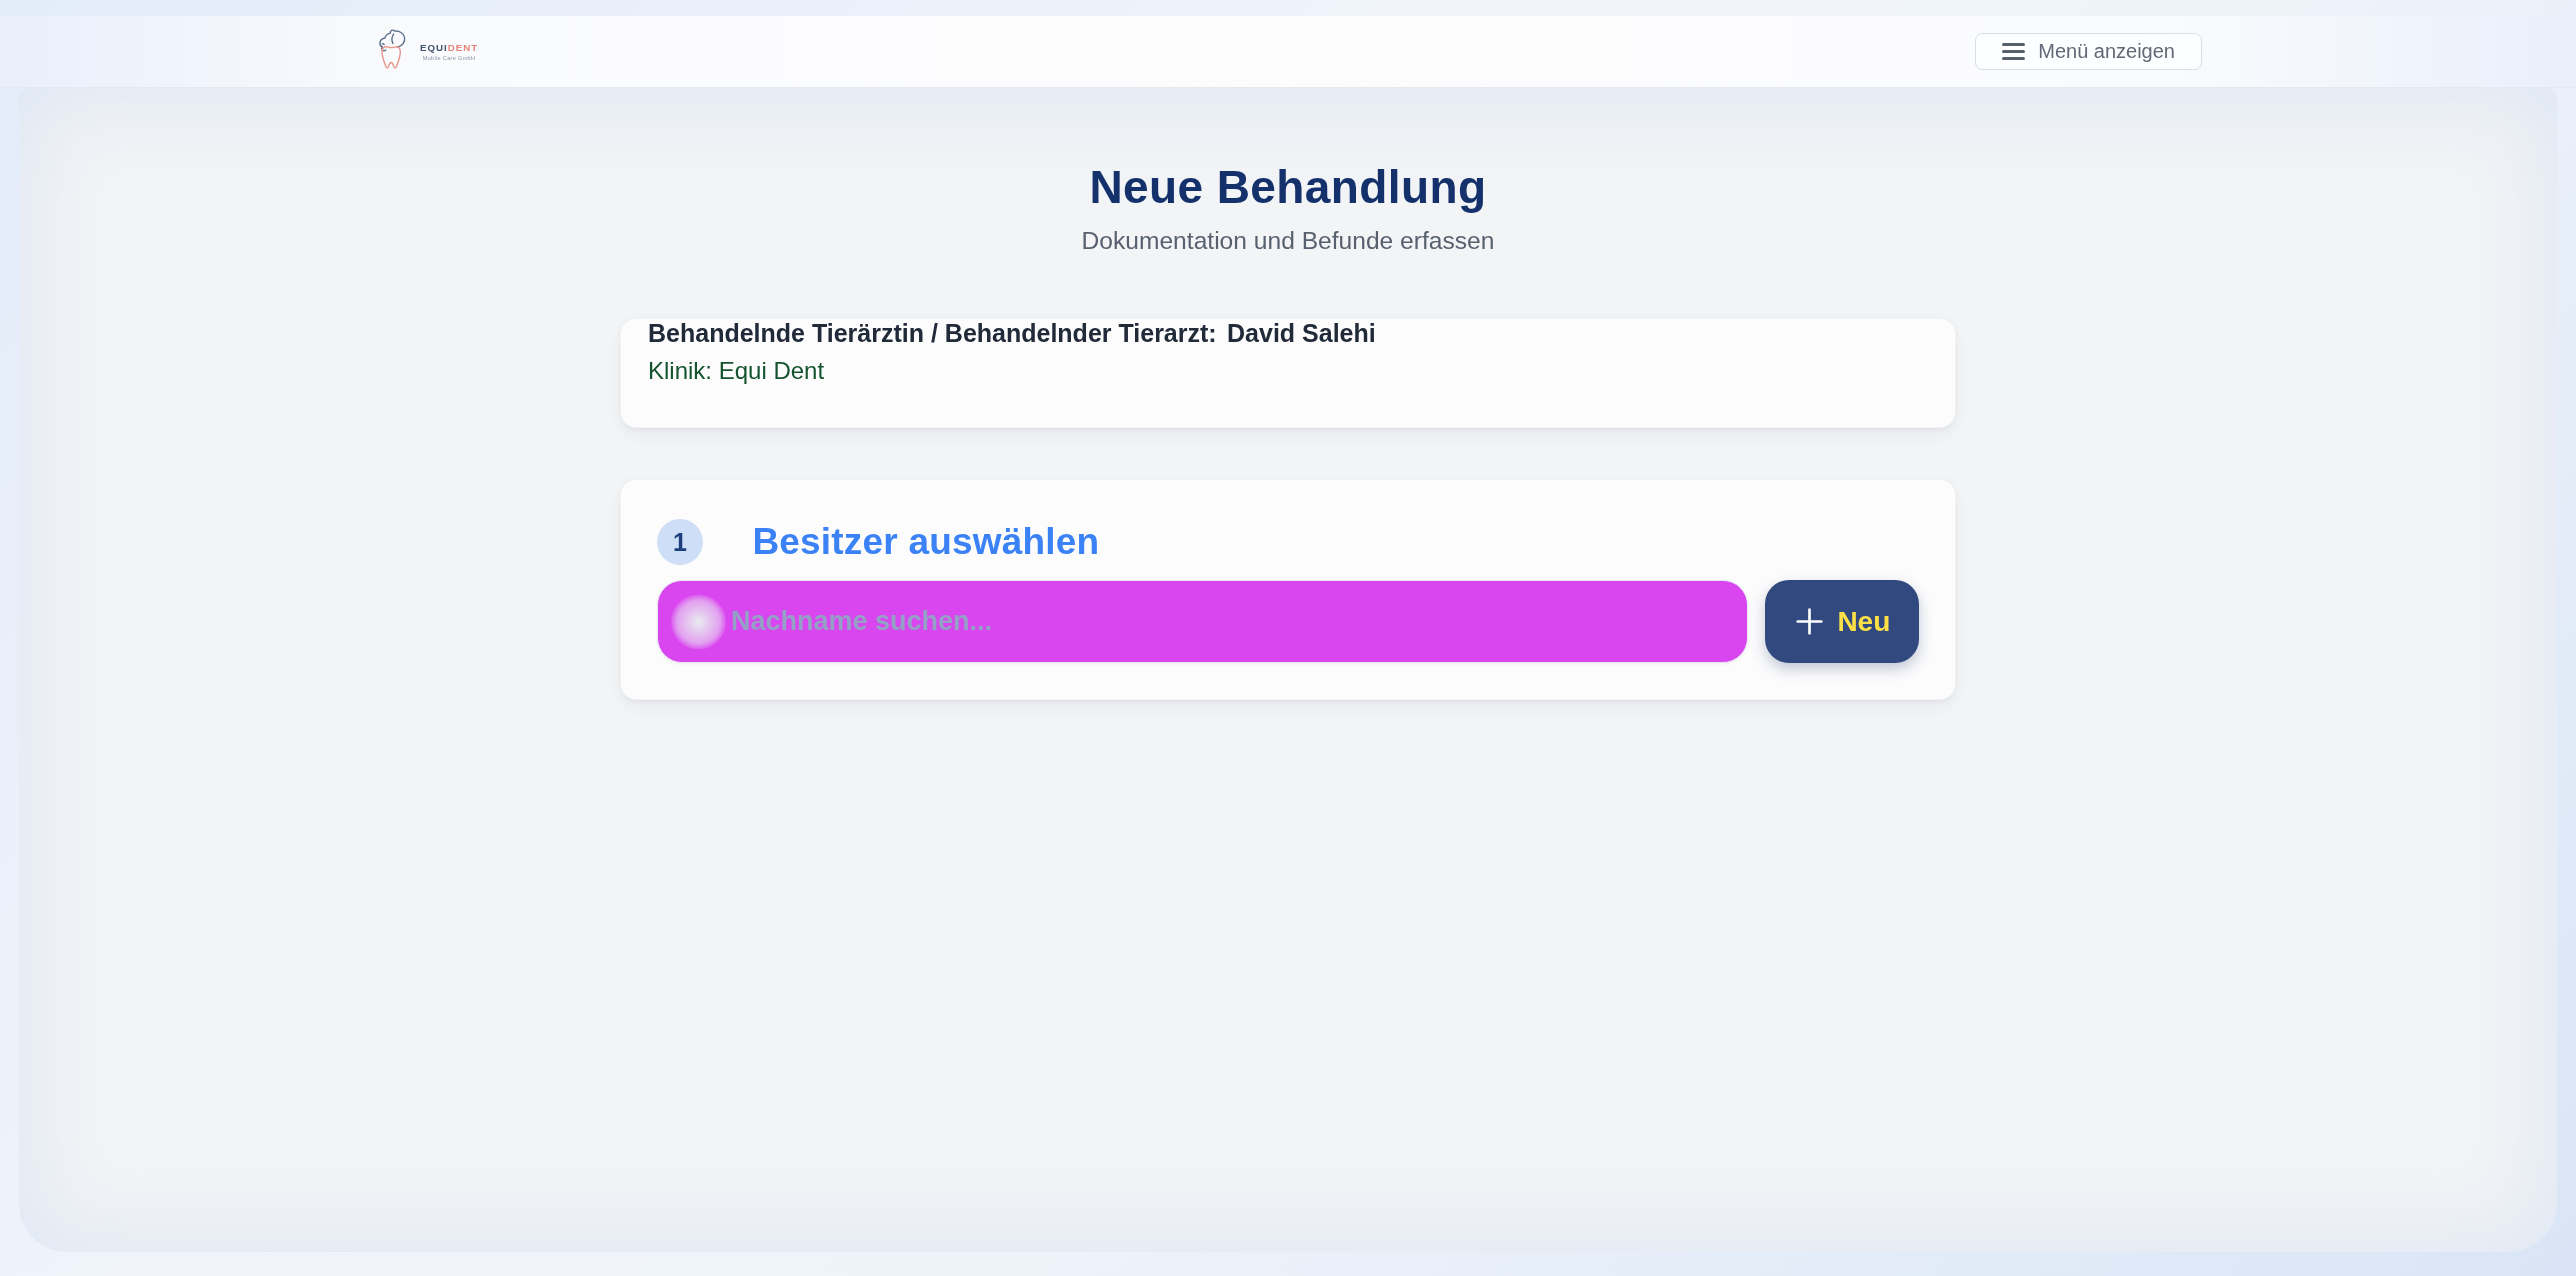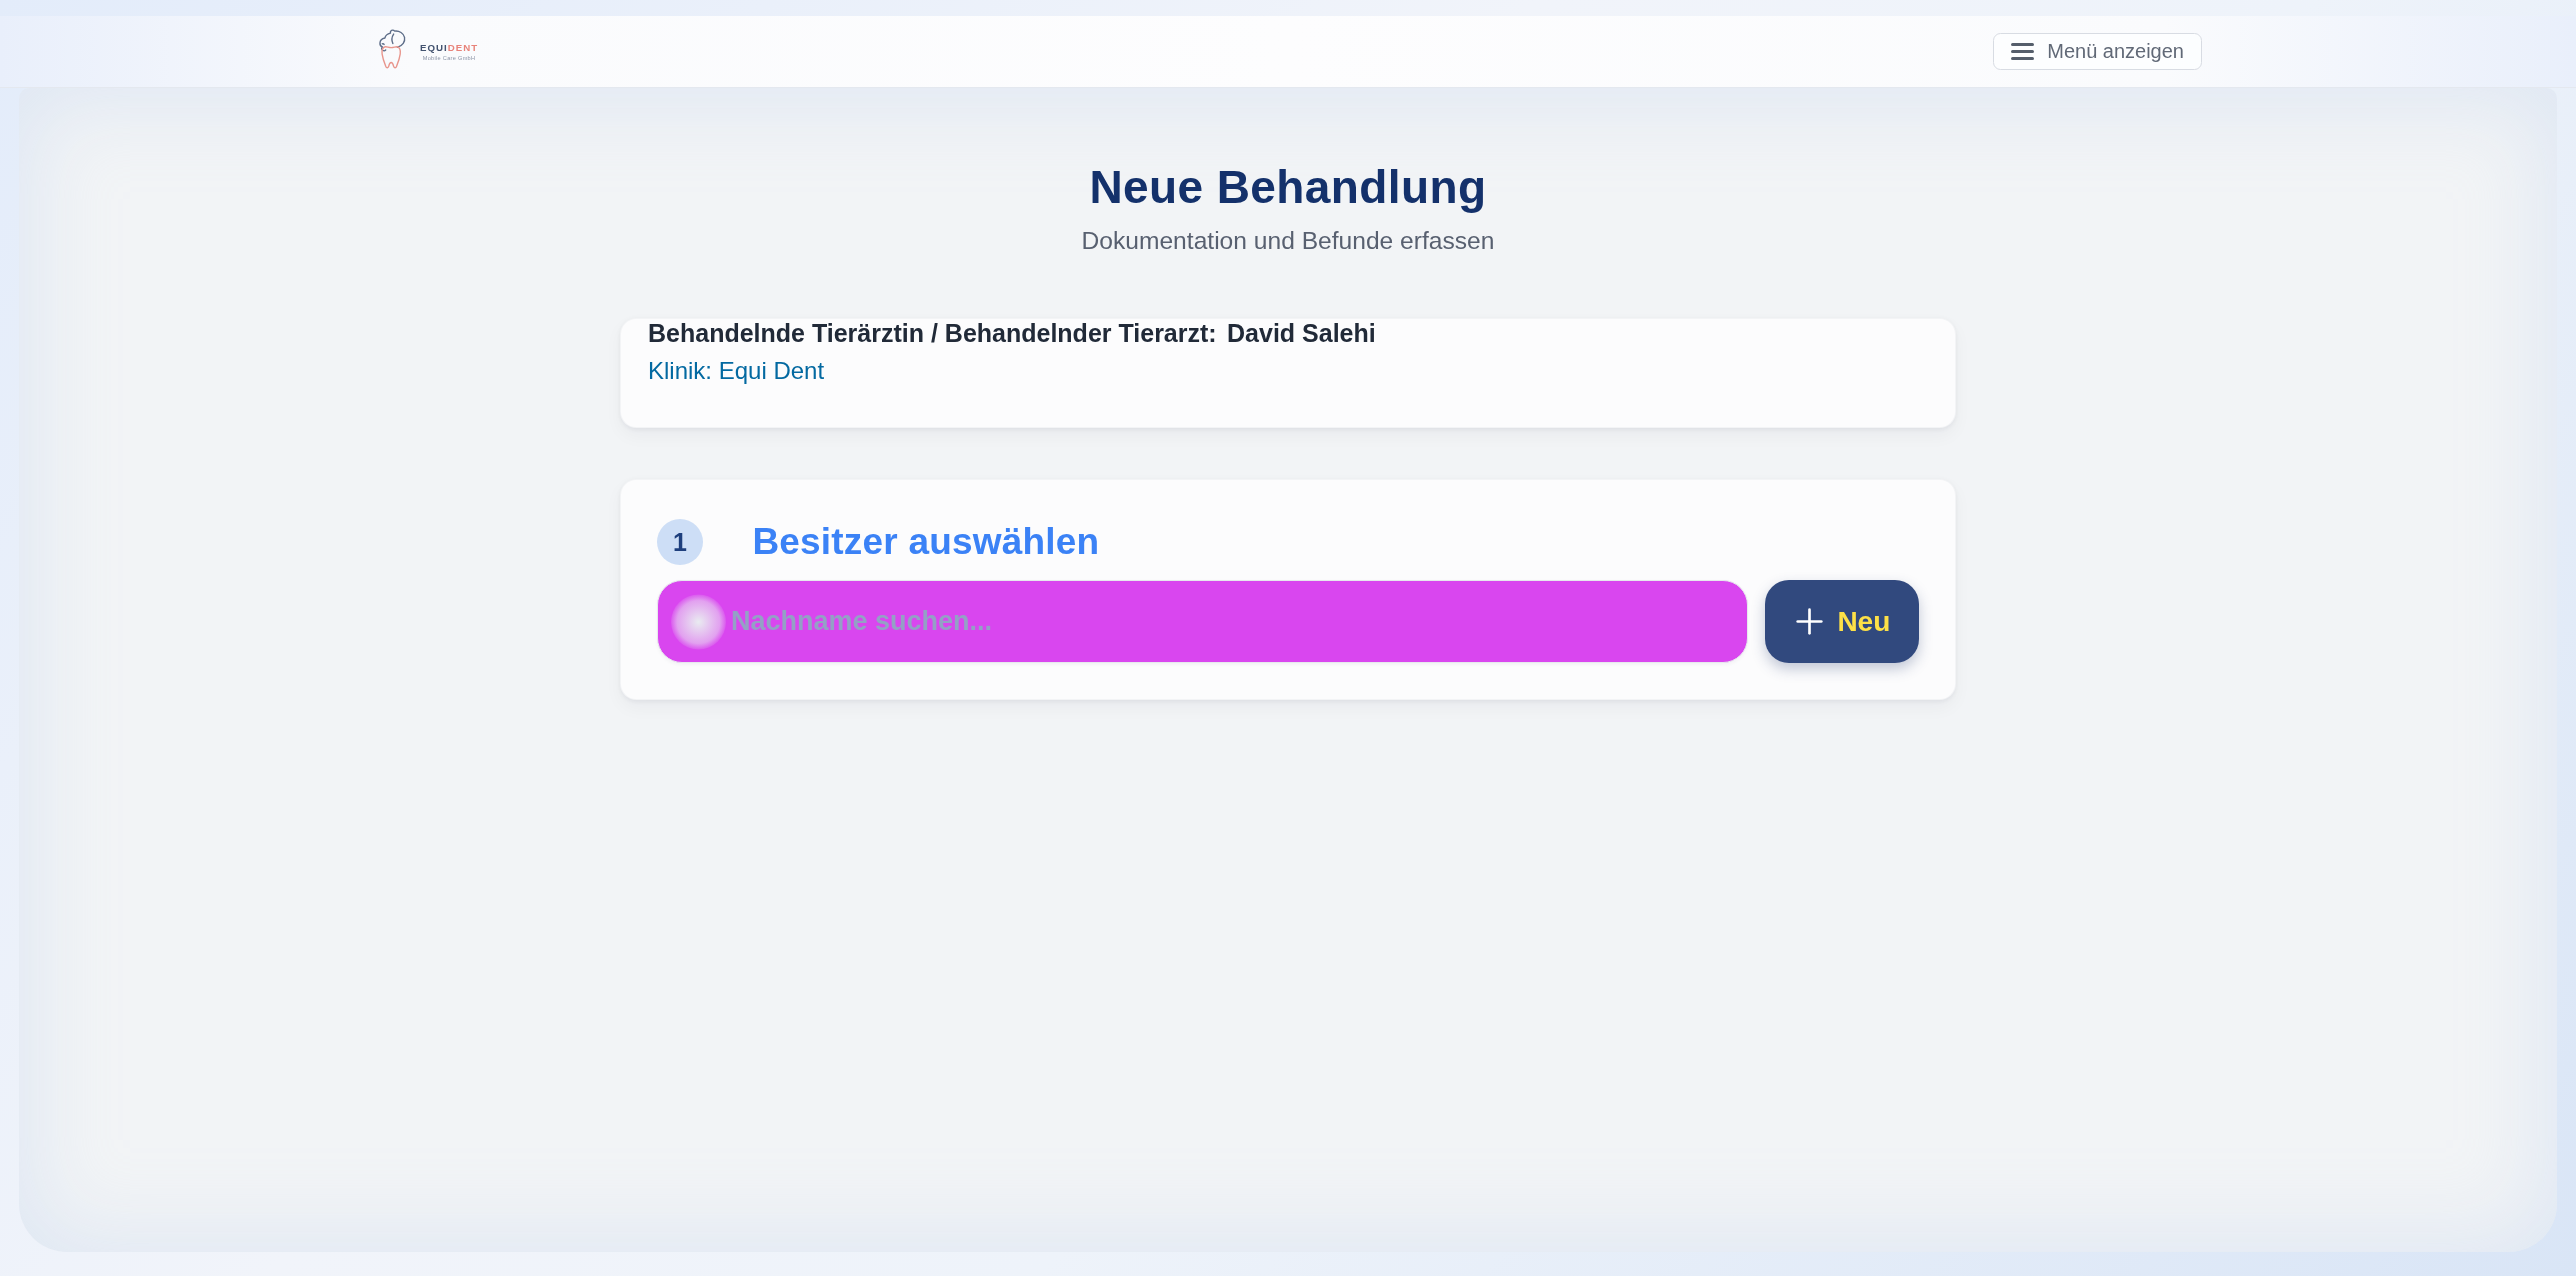--- a/index.html
+++ b/index.html
@@ -13,21 +13,21 @@
     border-bottom:0.7px solid #e4e8ef; }
   .header-inner{ width:1828px; height:100%; margin:16px auto;
     display:flex; align-items:center; justify-content:space-between; }
   .logo{ display:flex; align-items:center; gap:12px; }
   .logo-text{ display:flex; flex-direction:column; align-items:center; gap:2.2px; }
   .brand-line{ font-size:9.7px; font-weight:700; letter-spacing:1px; }
   .brand-primary{ color:#43536f; }
   .brand-accent{ color:#e8837a; }
   .brand-tagline{ font-size:5.6px; letter-spacing:0.3px; color:#8b94a6; }
 
-  .menu-button{ display:flex; align-items:center; gap:13.4px; height:37px; padding:0 17px;
+  .menu-button{ display:flex; align-items:center; gap:13.4px; height:37px; padding:0 26px;
     background:rgba(253,254,255,.85); border:1.1px solid #d8dce3; border-radius:7.5px;
     color:#616977; font-size:20px; font-family:inherit; cursor:pointer; }
   .hamburger{ display:flex; flex-direction:column; gap:4.5px; }
   .hamburger span{ display:block; width:23px; height:2.4px; background:#555e6b; border-radius:1.5px; }
 
   
   .main-panel{ position:relative; margin:0 19.4px; height:1164px;
     background:#f2f4f6; border-radius:10.4px 10.4px 48px 48px;
     box-shadow:inset 0 0 82px 13.4px rgba(193,209,238,.38); }
 
@@ -38,21 +38,21 @@
   .content-col{ width:1336px; margin:0 auto; }
 
   .card{ background:#fcfcfd; border:0.7px solid rgba(20,40,80,.04); border-radius:16.4px;
     box-shadow:0 1.5px 4.5px rgba(16,24,40,.05), 0 7.5px 18px rgba(16,24,40,.04); }
 
   
   .vet-card{ margin-top:63px; height:110px; display:flex; flex-direction:column;
     justify-content:flex-start; gap:9px; padding:0 27px; }
   .vet-line1{ font-size:25px; font-weight:700; color:#212a38; }
   .vet-name{ margin-left:10.4px; }
-  .vet-line2{ font-size:24px; color:#0369a1; }
+  .vet-line2{ font-size:24px; color:#14532d; }
 
   
   .owner-card{ margin-top:51px; padding:39px 36px 36px; }
   .step-row{ display:flex; align-items:center; gap:16.4px; }
   .step-circle{ width:46px; height:46px; border-radius:50%; background:#cddef6;
     display:flex; align-items:center; justify-content:center;
     font-size:25px; font-weight:700; color:#1e3f7d; }
   .step-title{ font-size:37px; font-weight:800; color:#3b82f6; letter-spacing:0.2px;margin-left:33px; }
   .search-label{ margin-top:25px; margin-left:6px; font-size:20px; font-weight:700;
     letter-spacing:0.6px; color:#8292bc; }

